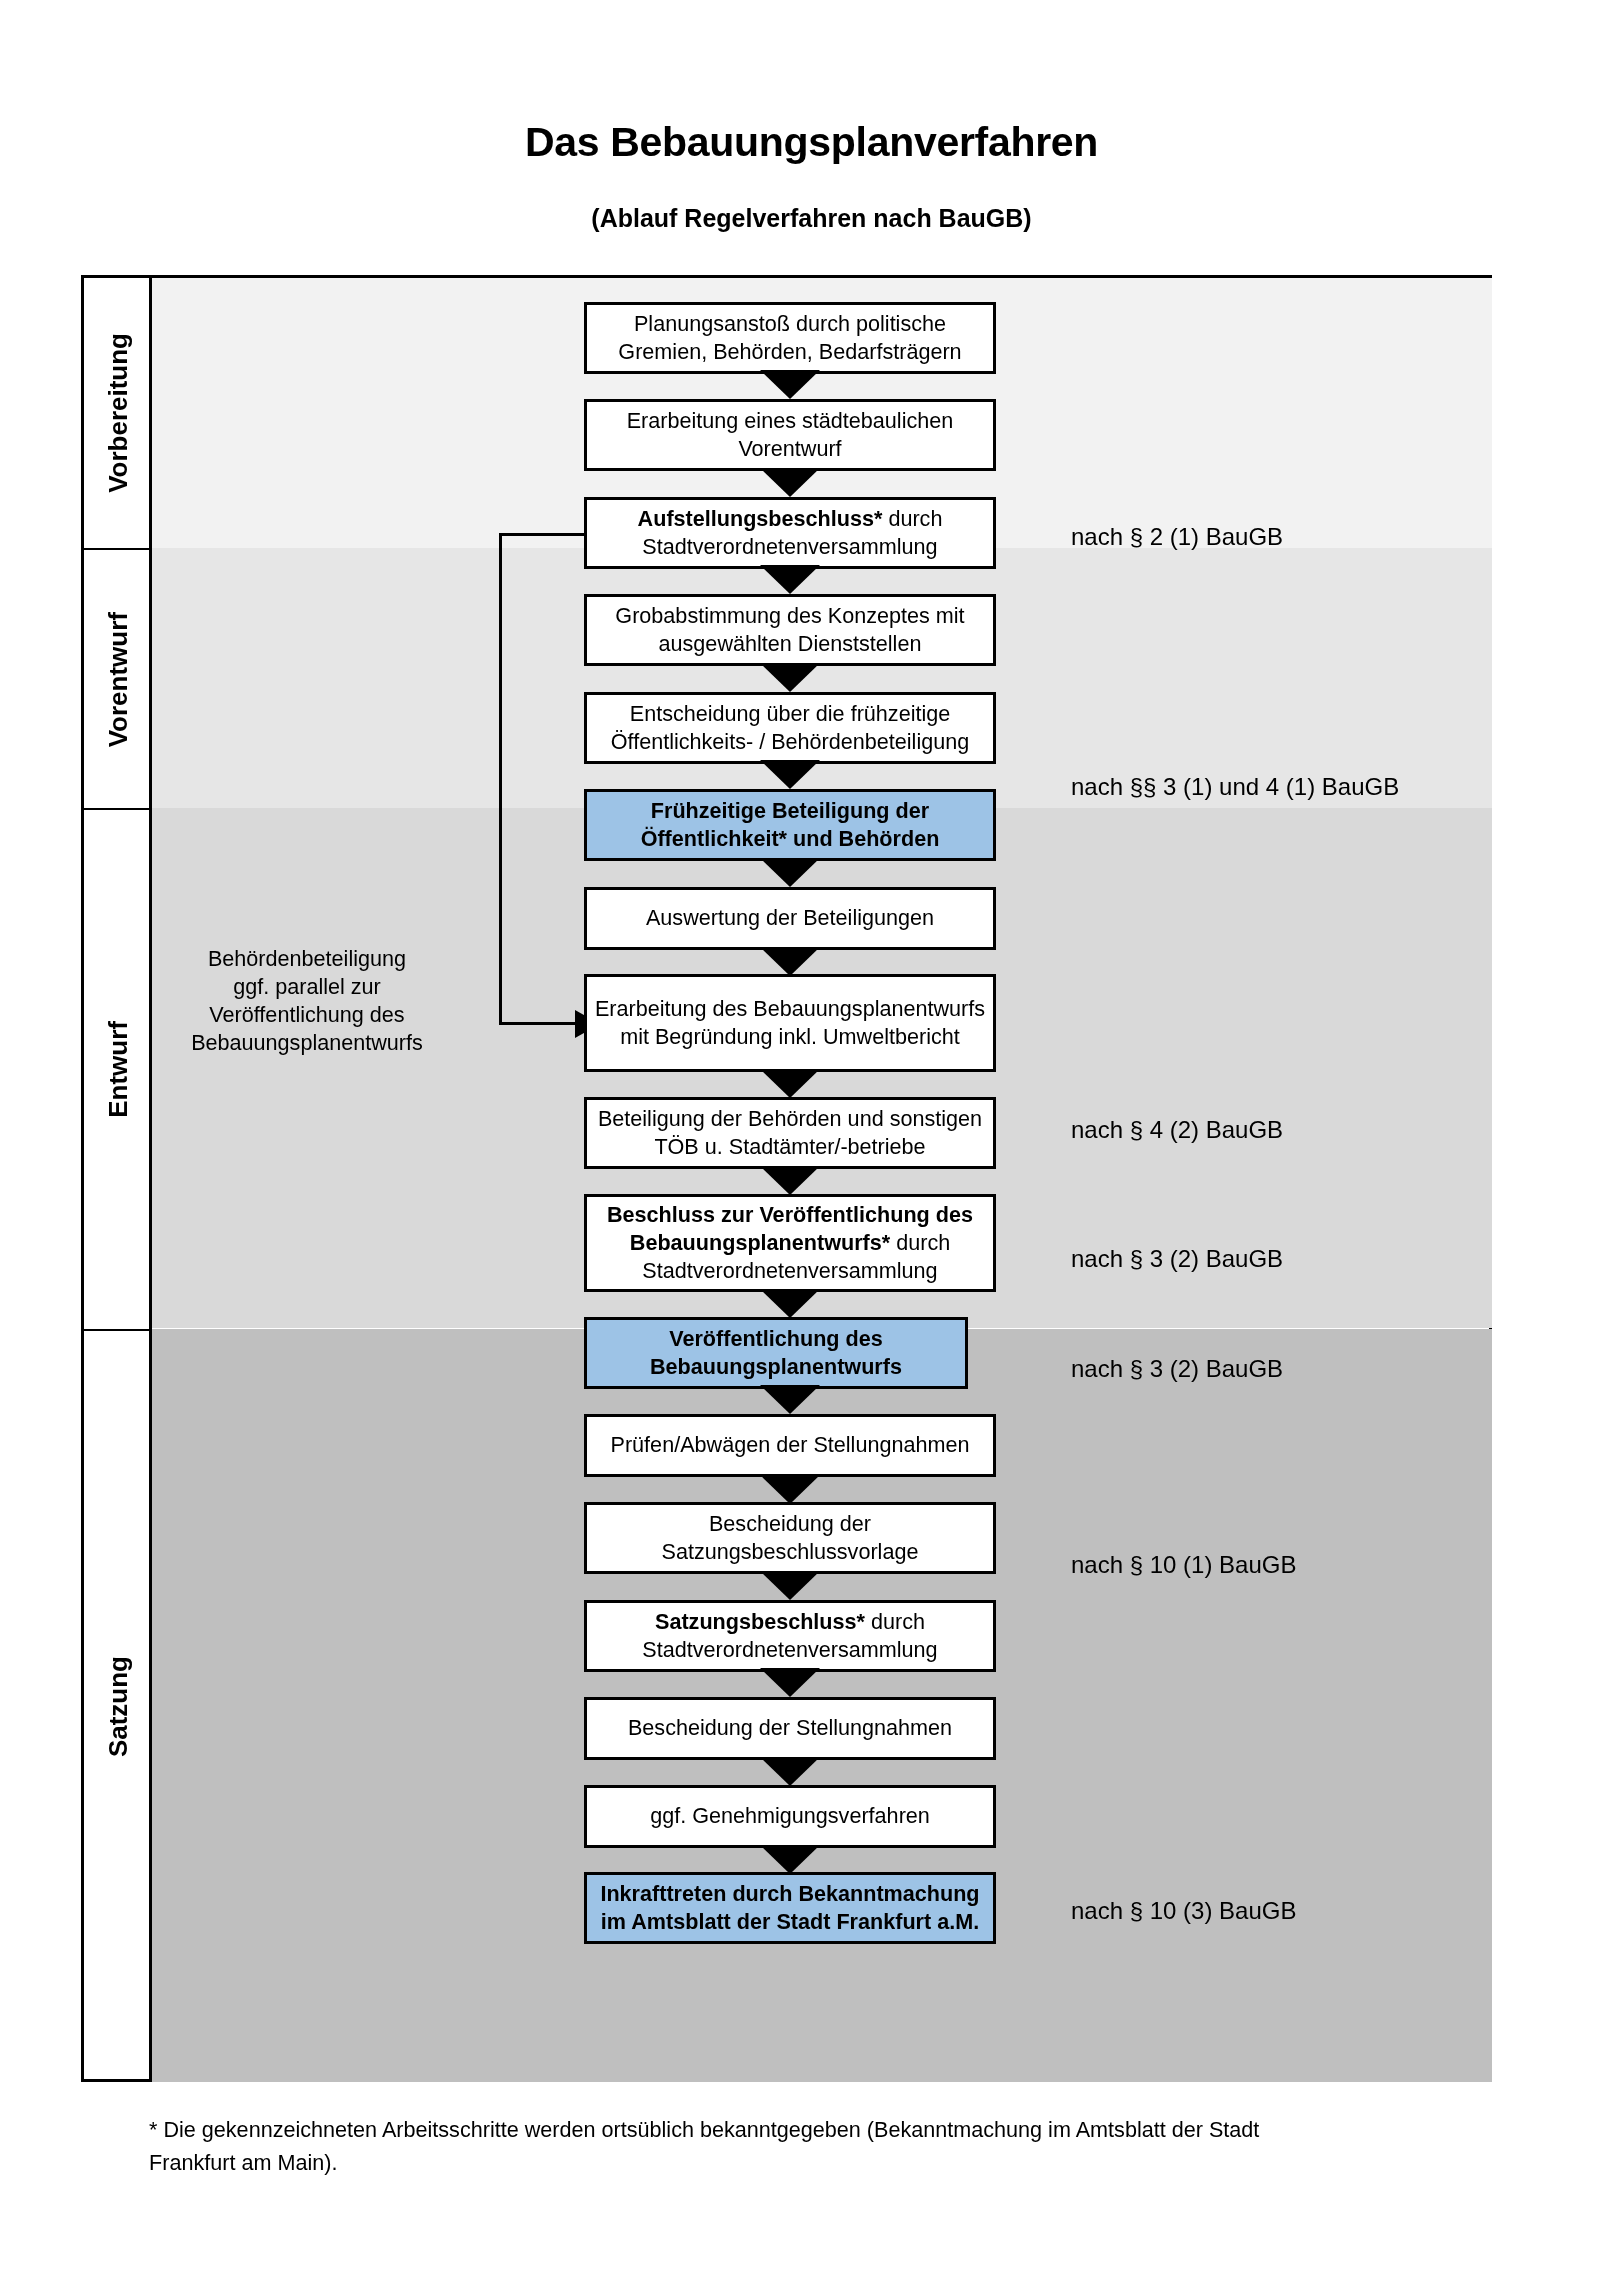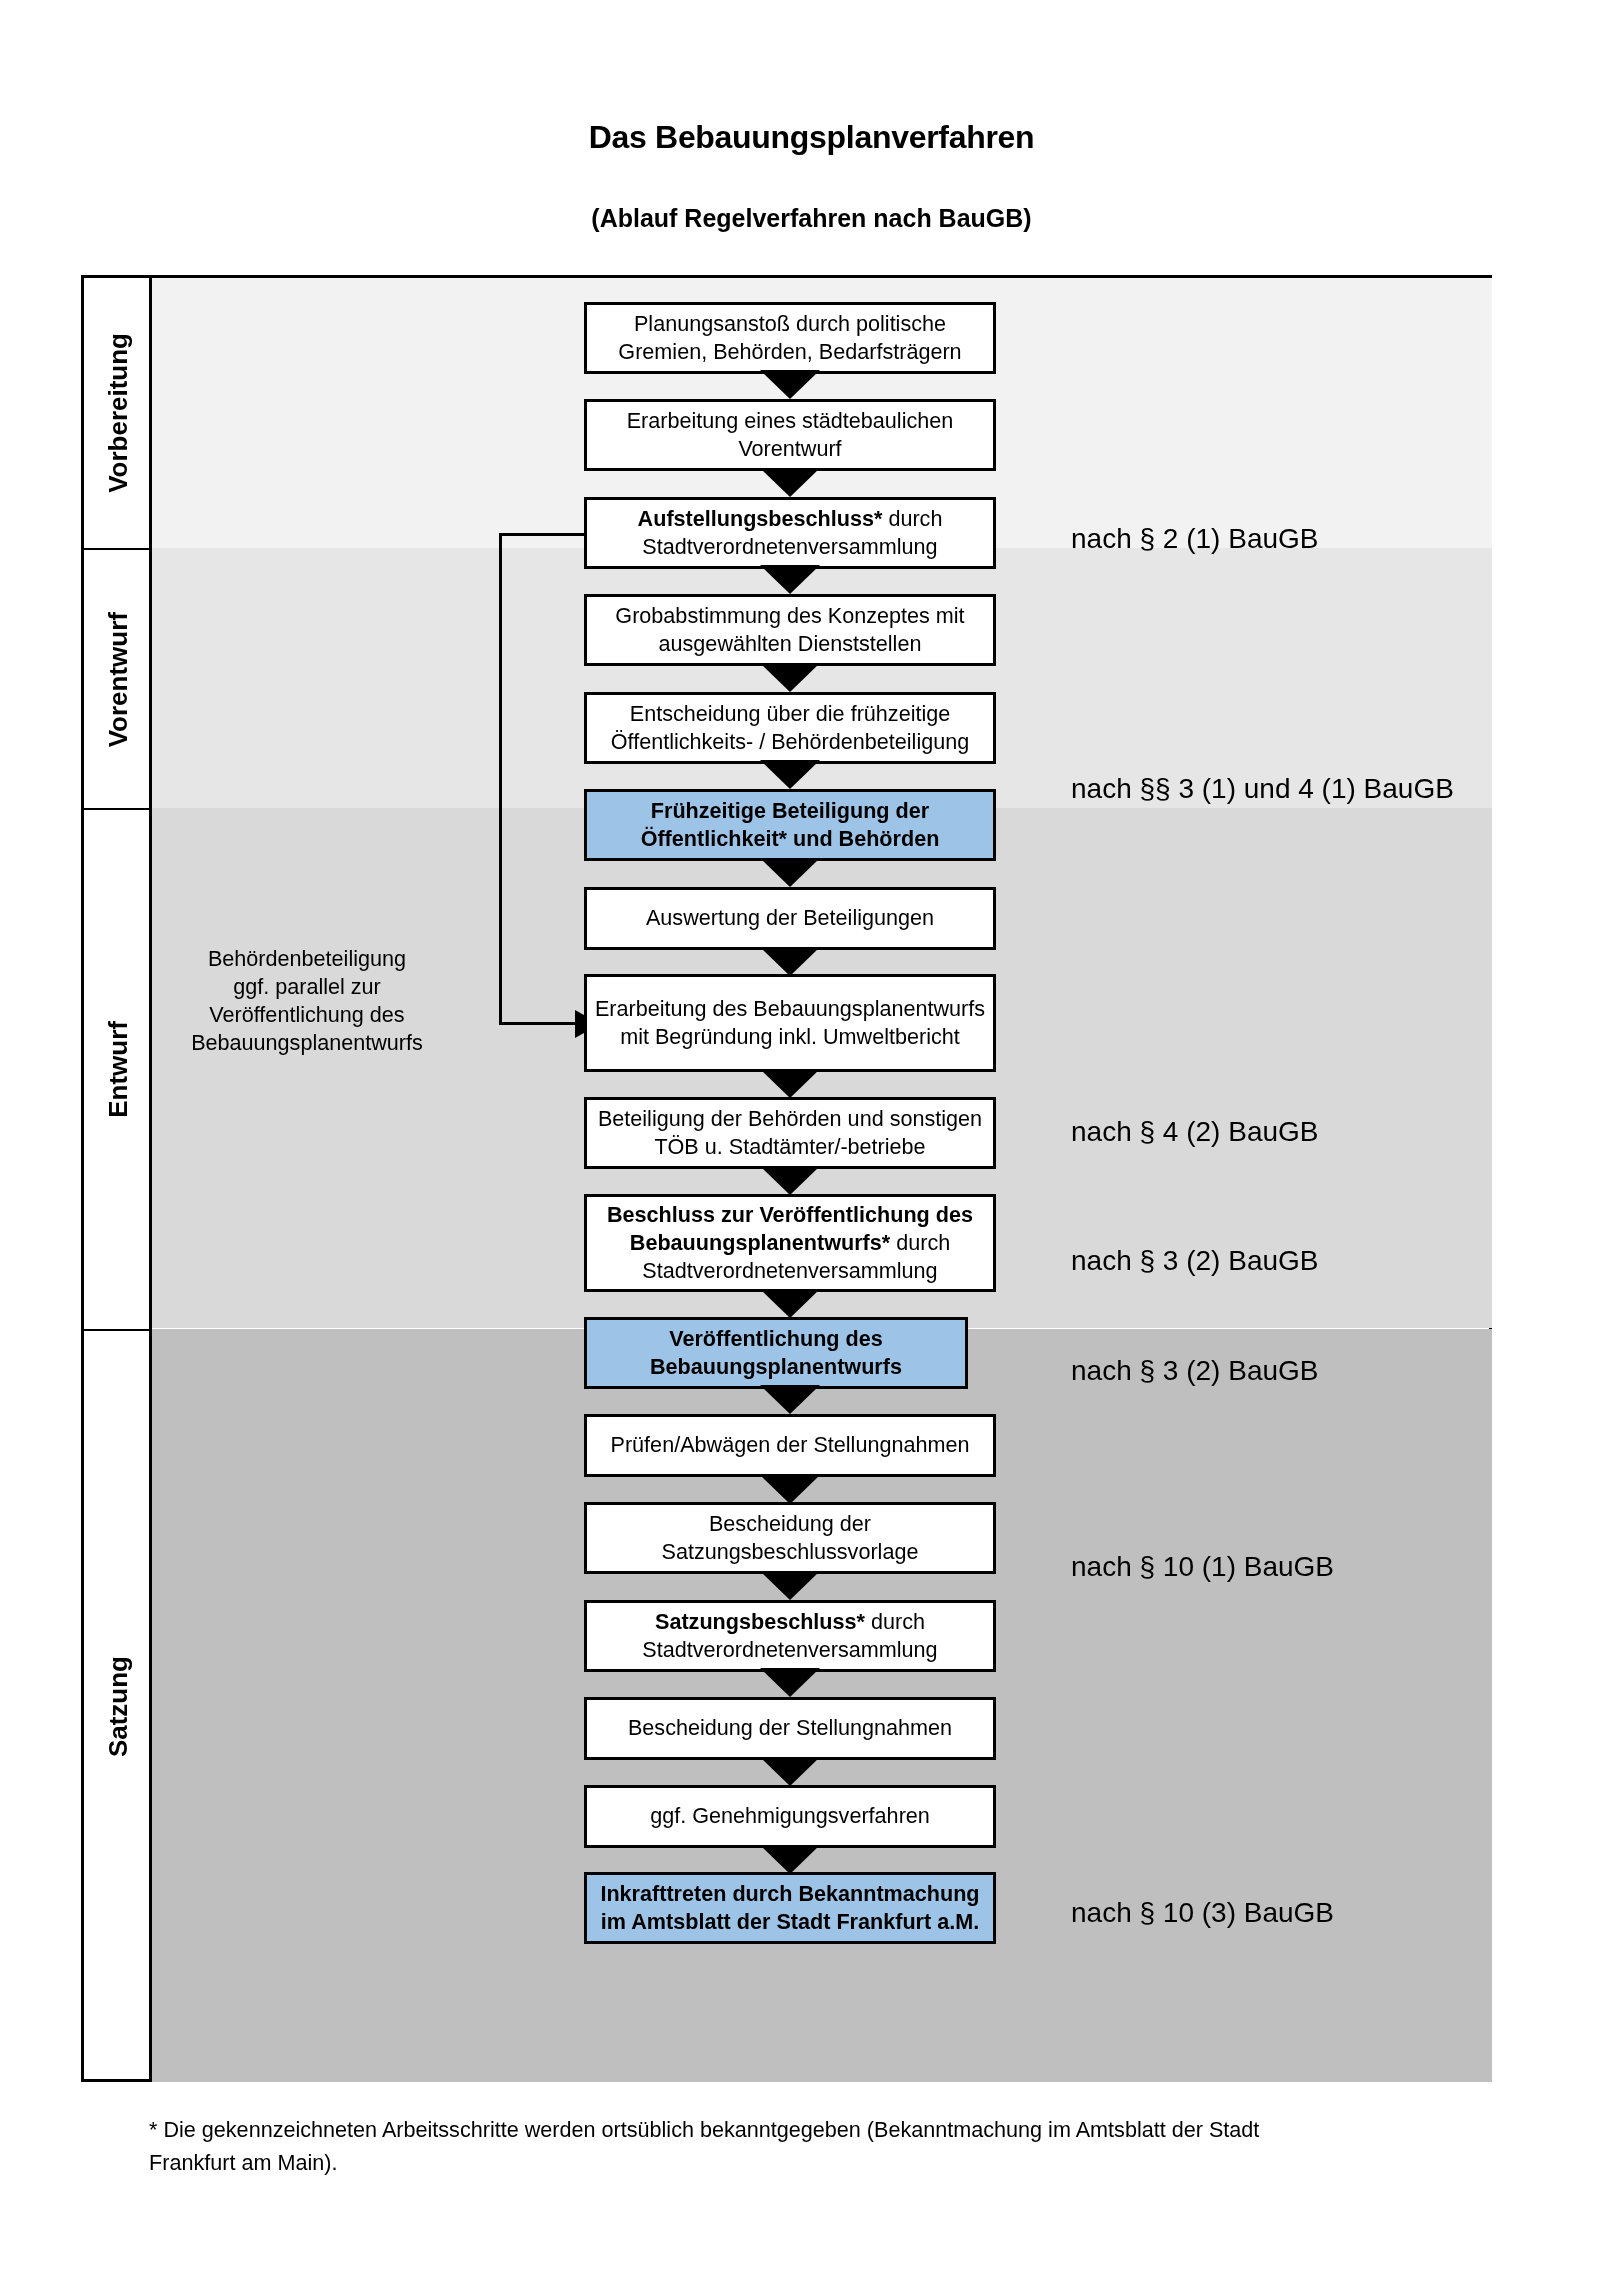--- a/index.html
+++ b/index.html
@@ -6,21 +6,21 @@
   body{
     width:1623px;height:2295px;background:#ffffff;
     font-family:"Liberation Sans", sans-serif;
     color:#000;overflow:hidden;
   }
   .page{position:relative;width:1623px;height:2295px;}
 
   
   .title{
     position:absolute;left:0;top:119px;width:1623px;text-align:center;
-    font-size:32px;font-weight:bold;letter-spacing:-0.3px;
+    font-size:41px;font-weight:bold;letter-spacing:-0.3px;
   }
   .subtitle{
     position:absolute;left:0;top:204px;width:1623px;text-align:center;
     font-size:25px;font-weight:bold;
   }
 
   
   .frame{
     position:absolute;left:81px;top:275px;width:1411px;height:1807px;
     border:3.3px solid #000;box-sizing:border-box;
@@ -61,21 +61,21 @@
   
   .arrow{
     position:absolute;width:0;height:0;
     border-left:30px solid transparent;
     border-right:30px solid transparent;
     border-top:29px solid #000;
   }
 
   
   .legal{
-    position:absolute;font-size:28px;white-space:nowrap;
+    position:absolute;font-size:24px;white-space:nowrap;
   }
 
   
   .annot{
     position:absolute;text-align:center;font-size:21.6px;line-height:1.30;margin-top:12px;
   }
 
   
   .brk-top{position:absolute;background:#000;height:3.3px;}
   .brk-left{position:absolute;background:#000;width:3.3px;}

